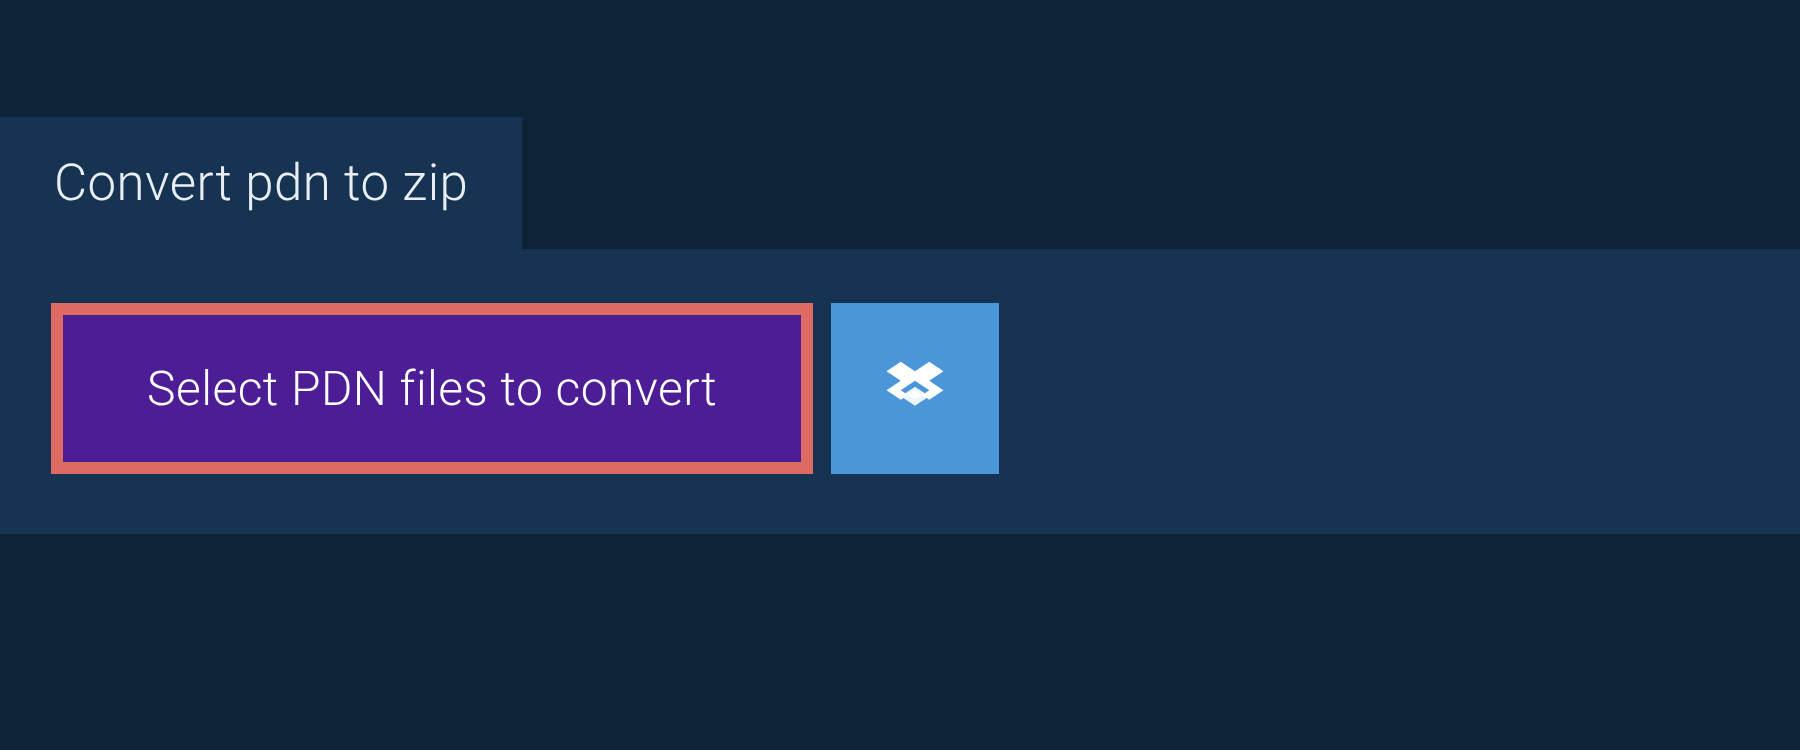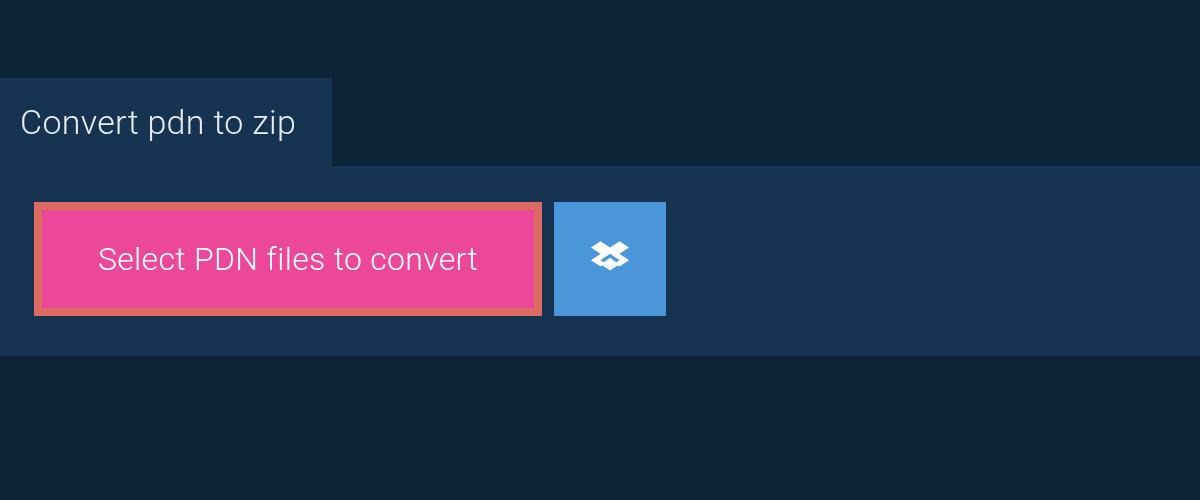--- a/index.html
+++ b/index.html
@@ -16,35 +16,35 @@
     }
     .tab-container {
       padding-top: 78px;
     }
     .tab {
       display: inline-block;
       background: #163451;
       color: #e8eef4;
       font-size: 34px;
       font-weight: 300;
-      padding: 24px 36px 24px 20px;
+      padding: 24px 36px 24px 36px;
       letter-spacing: 0.3px;
     }
     .panel {
       background: #163451;
       padding: 36px 34px 40px 34px;
       width: 100%;
     }
     .button-row {
       display: flex;
       gap: 12px;
       align-items: stretch;
     }
     .select-button {
-      background: #ec4899;
+      background: #4c1d95;
       color: #ffffff;
       font-size: 32px;
       font-weight: 300;
       border: 8px solid #de6a64;
       padding: 30px 56px;
       cursor: pointer;
       display: flex;
       align-items: center;
       justify-content: center;
       letter-spacing: 0.3px;

